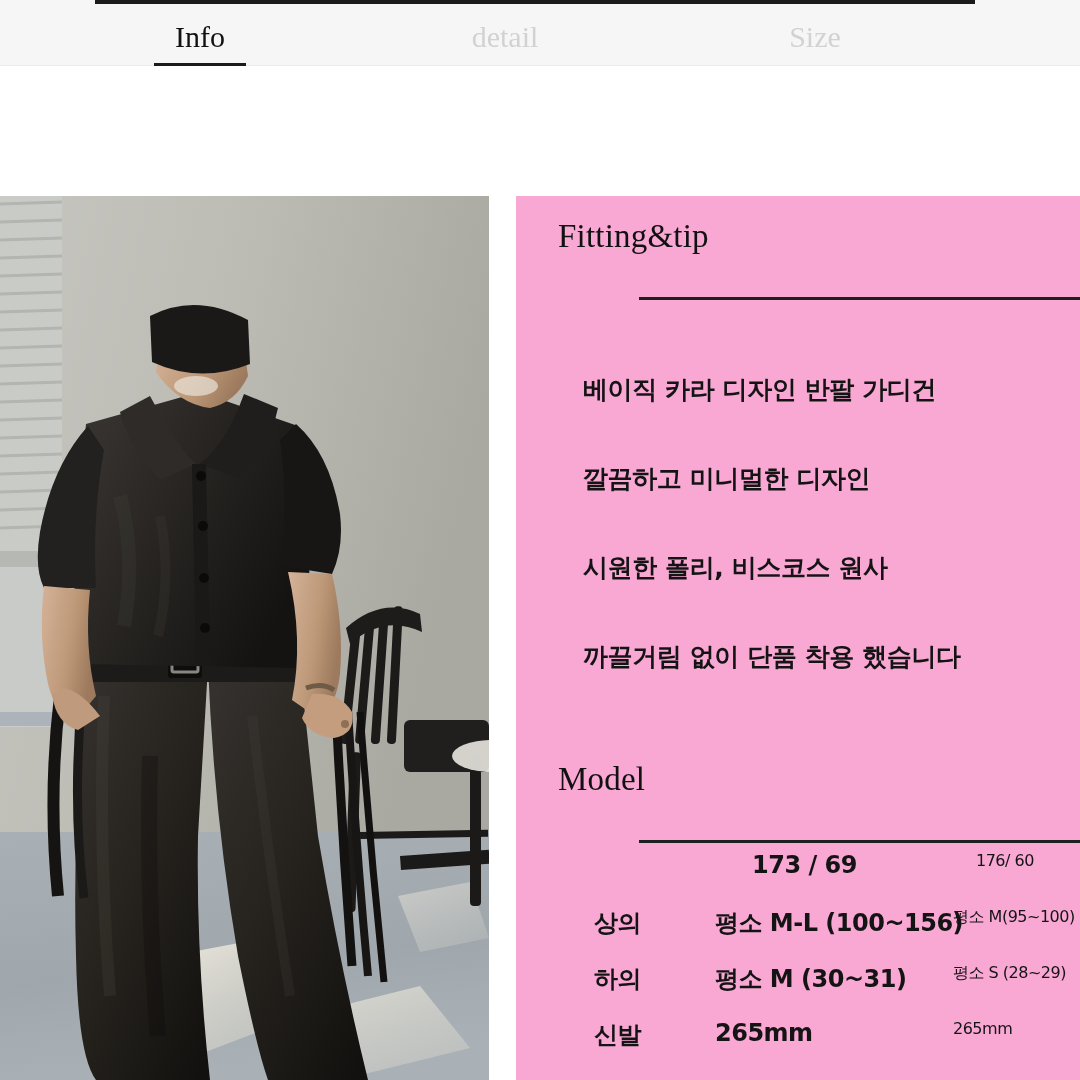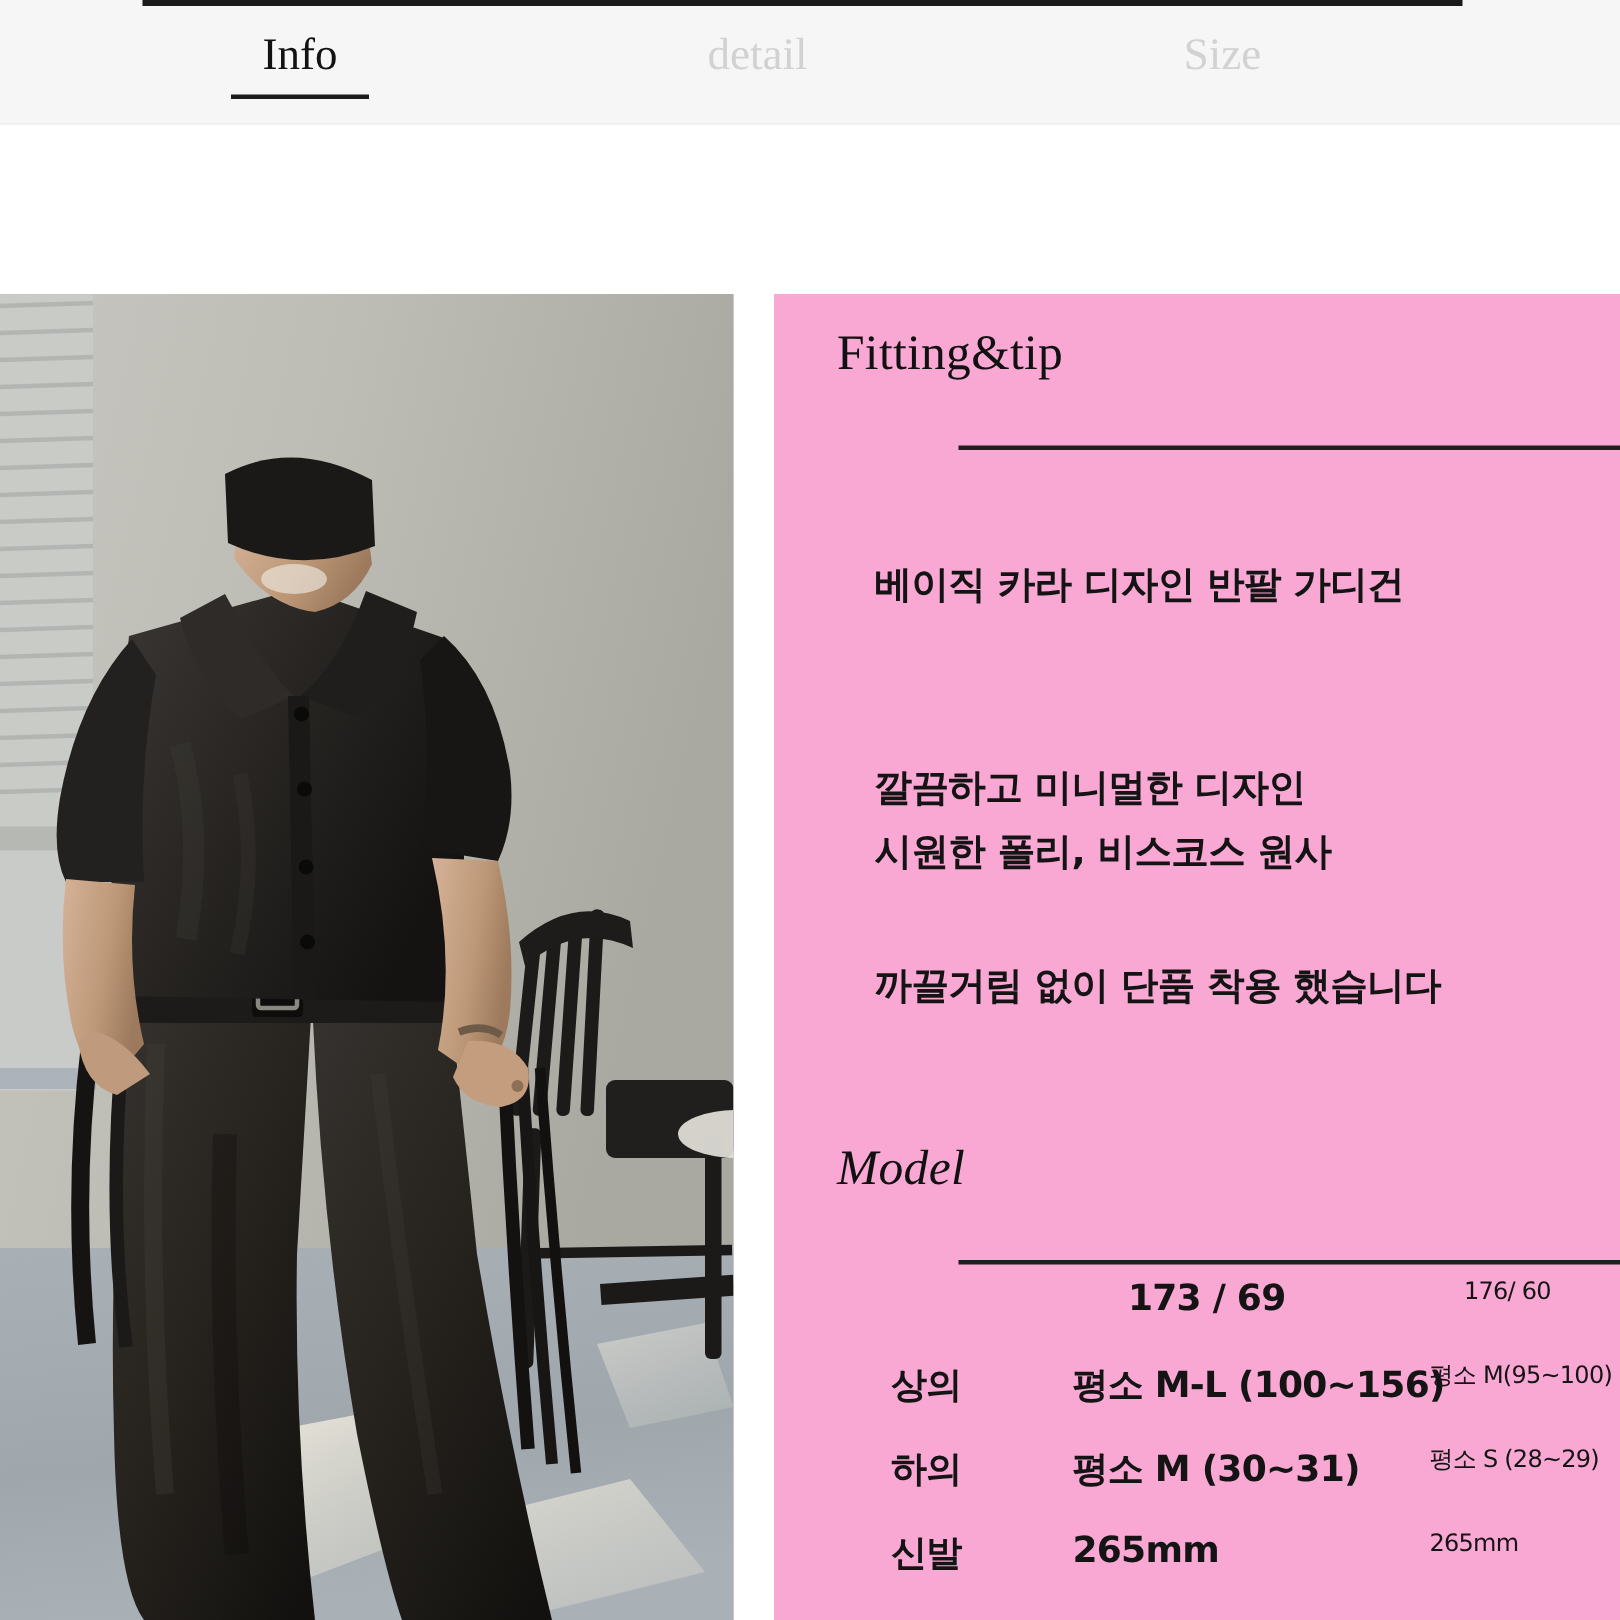--- a/index.html
+++ b/index.html
@@ -18,21 +18,21 @@
     height: 1080px;
     background: #ffffff;
   }
 
   
   .tabbar {
     position: absolute;
     left: 0;
     top: 0;
     width: 1080px;
-    height: 83px;
+    height: 66px;
     background: #f6f6f6;
     border-bottom: 1px solid #ececec;
   }
   .tabbar-topline {
     position: absolute;
     left: 95px;
     top: 0;
     width: 880px;
     height: 4px;
     background: #1b1b1b;
@@ -97,21 +97,21 @@
 
   .section-title {
     position: absolute;
     font-family: "Liberation Serif", "DejaVu Serif", serif;
     font-size: 33px;
     color: #111111;
     letter-spacing: .2px;
     white-space: nowrap;
   }
   .title-fitting { left: 42px; top: 22px; }
-  .title-model   { left: 42px; top: 565px; font-style: italic; }
+  .title-model   { left: 42px; top: 565px; }
 
   .rule {
     position: absolute;
     left: 123px;
     width: 468px;
     height: 3px;
     background: #1f1f1f;
   }
   .rule-fitting { top: 101px; }
   .rule-model   { top: 644px; }
@@ -120,21 +120,21 @@
     position: absolute;
     left: 67px;
     font-family: "DejaVu Sans", "Liberation Sans", sans-serif;
     font-size: 25px;
     font-weight: 700;
     color: #141414;
     letter-spacing: -0.4px;
     white-space: nowrap;
   }
   .kr-1 { top: 177px; }
-  .kr-2 { top: 266px; margin-top: 46px; }
+  .kr-2 { top: 266px; }
   .kr-3 { top: 355px; }
   .kr-4 { top: 444px; }
 
   
   .model-table {
     position: absolute;
     left: 0;
     top: 655px;
     width: 591px;
     padding-left: 40px;

